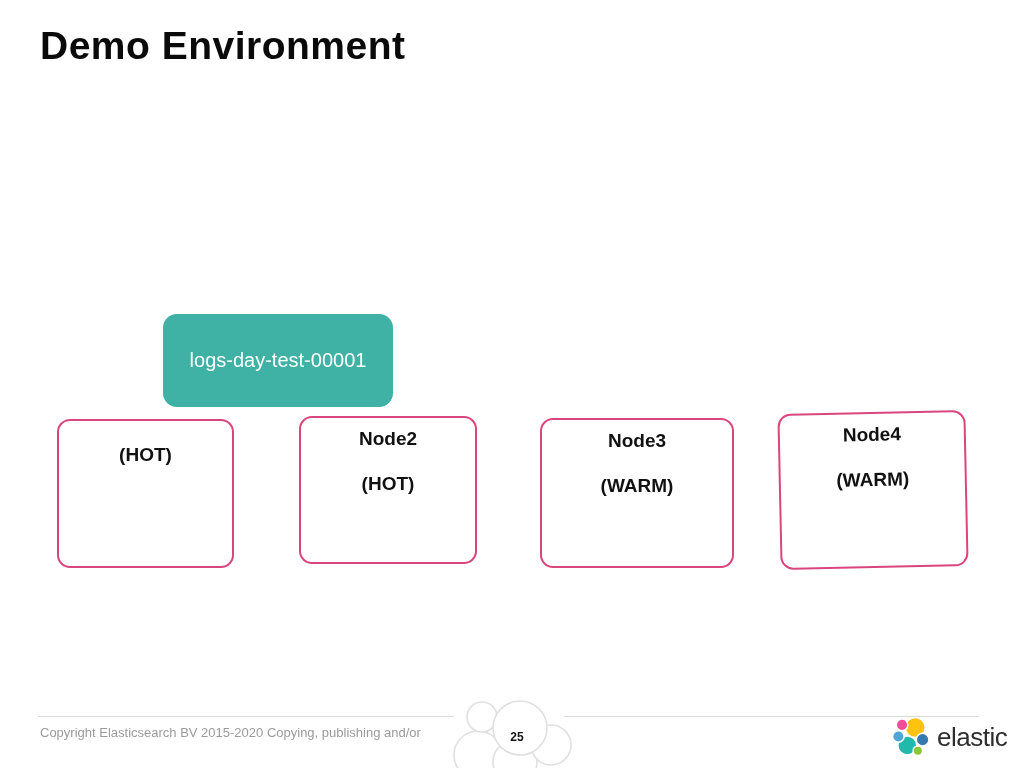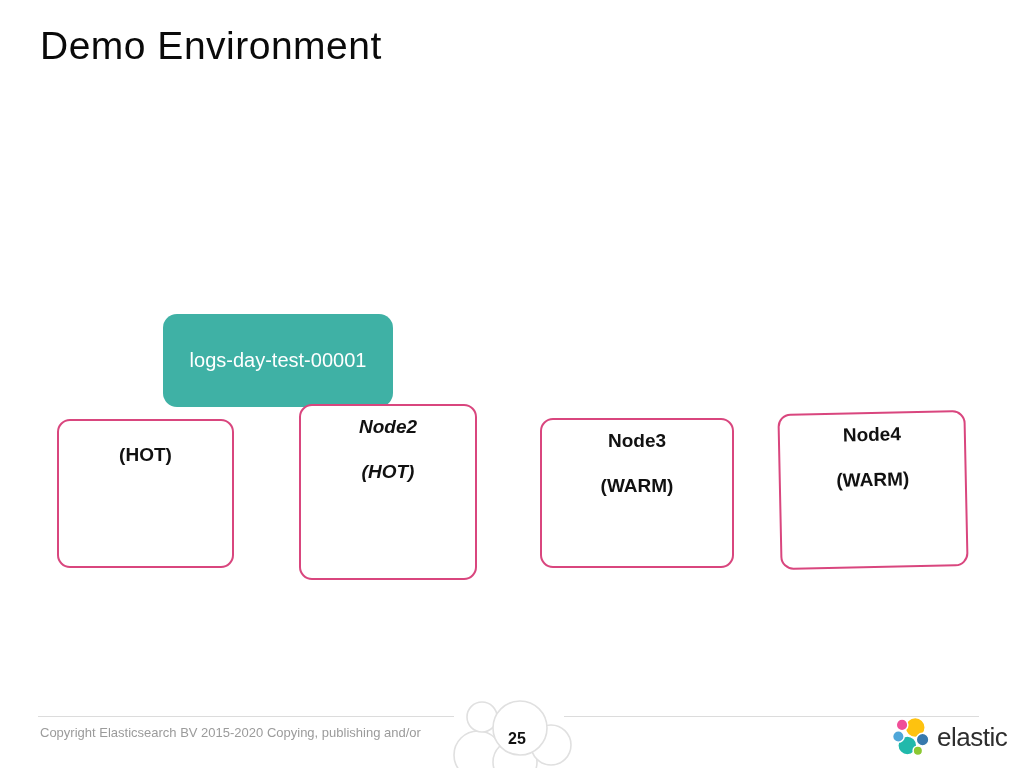--- a/index.html
+++ b/index.html
@@ -2,52 +2,52 @@
 <html style="--title-text: #0a0a0a; --index-pill-bg: #3fb1a5; --node-border: #d9467e; --footer-text: #9b9b9b; --divider: #dcdcdc; --cloud-stroke: #e0e0e0; --page-number-color: #111111; --brand-text: #2e2e2e; --logo-yellow: #fec20f; --logo-pink: #f04e98; --logo-lightblue: #4fa7d9; --logo-teal: #21b9ab; --logo-blue: #3779ad; --logo-green: #8cc832;"><head>
 <meta charset="utf-8">
 <style>
   html,body{margin:0;padding:0;background:#ffffff;}
   .slide{
     position:relative;width:1024px;height:768px;background:#ffffff;
     overflow:hidden;font-family:"Liberation Sans","DejaVu Sans",sans-serif;
   }
   .title{
     position:absolute;left:40px;top:24px;margin:0;
-    font-size:39px;font-weight:normal;color:var(--title-text,#0a0a0a);
+    font-size:39px;font-weight:bold;color:var(--title-text,#0a0a0a);
     letter-spacing:0.5px;
   }
   .index-pill{
     position:absolute;left:163px;top:314px;width:230px;height:93px;
     background:var(--index-pill-bg,#3fb1a5);border-radius:14px;
     display:flex;align-items:center;justify-content:center;
   }
   .index-pill span{color:#ffffff;font-size:20px;}
   .node{
     position:absolute;background:#ffffff;
     border:2.5px solid var(--node-border,#d9467e);border-radius:13px;
     text-align:center;box-sizing:border-box;
   }
   .node1{left:57px;top:419px;width:177px;height:149px;}
-  .node2{left:299px;top:404px;width:178px;height:176px;font-style:italic;}
+  .node2{left:299px;top:416px;width:178px;height:148px;}
   .node3{left:540px;top:418px;width:194px;height:150px;}
   .node4{left:779px;top:412px;width:188px;height:156px;transform:rotate(-1.2deg);}
   .node-name{margin-top:10px;font-size:19px;font-weight:bold;color:#111111;line-height:22px;}
   .node-tier{margin-top:23px;font-size:19px;font-weight:bold;color:#111111;line-height:22px;}
   .divider{position:absolute;top:716px;height:0;border-top:1px solid var(--divider,#dcdcdc);}
   .divider-left{left:38px;width:416px;}
   .divider-right{left:564px;width:415px;}
   .copyright{
     position:absolute;left:40px;top:726px;
     font-size:13px;line-height:14.5px;color:var(--footer-text,#9b9b9b);
   }
   .cloud{position:absolute;left:447px;top:692px;width:136px;height:76px;}
   .bubble{fill:#ffffff;stroke:var(--cloud-stroke,#e0e0e0);stroke-width:1.6;}
   .page-number{
     position:absolute;left:497px;top:730px;width:40px;text-align:center;
-    font-size:16px;font-weight:bold;color:var(--page-number-color,#111111);
+    font-size:12px;font-weight:bold;color:var(--page-number-color,#111111);
   }
   .brand{position:absolute;left:891px;top:717px;display:flex;align-items:center;justify-content:space-between;}
   .brand-mark{width:40px;height:40px;}
   .brand-text{
     margin-left:6px;font-size:26px;color:var(--brand-text,#2e2e2e);
     letter-spacing:-0.5px;
   }
 </style>
 </head>
 <body>

